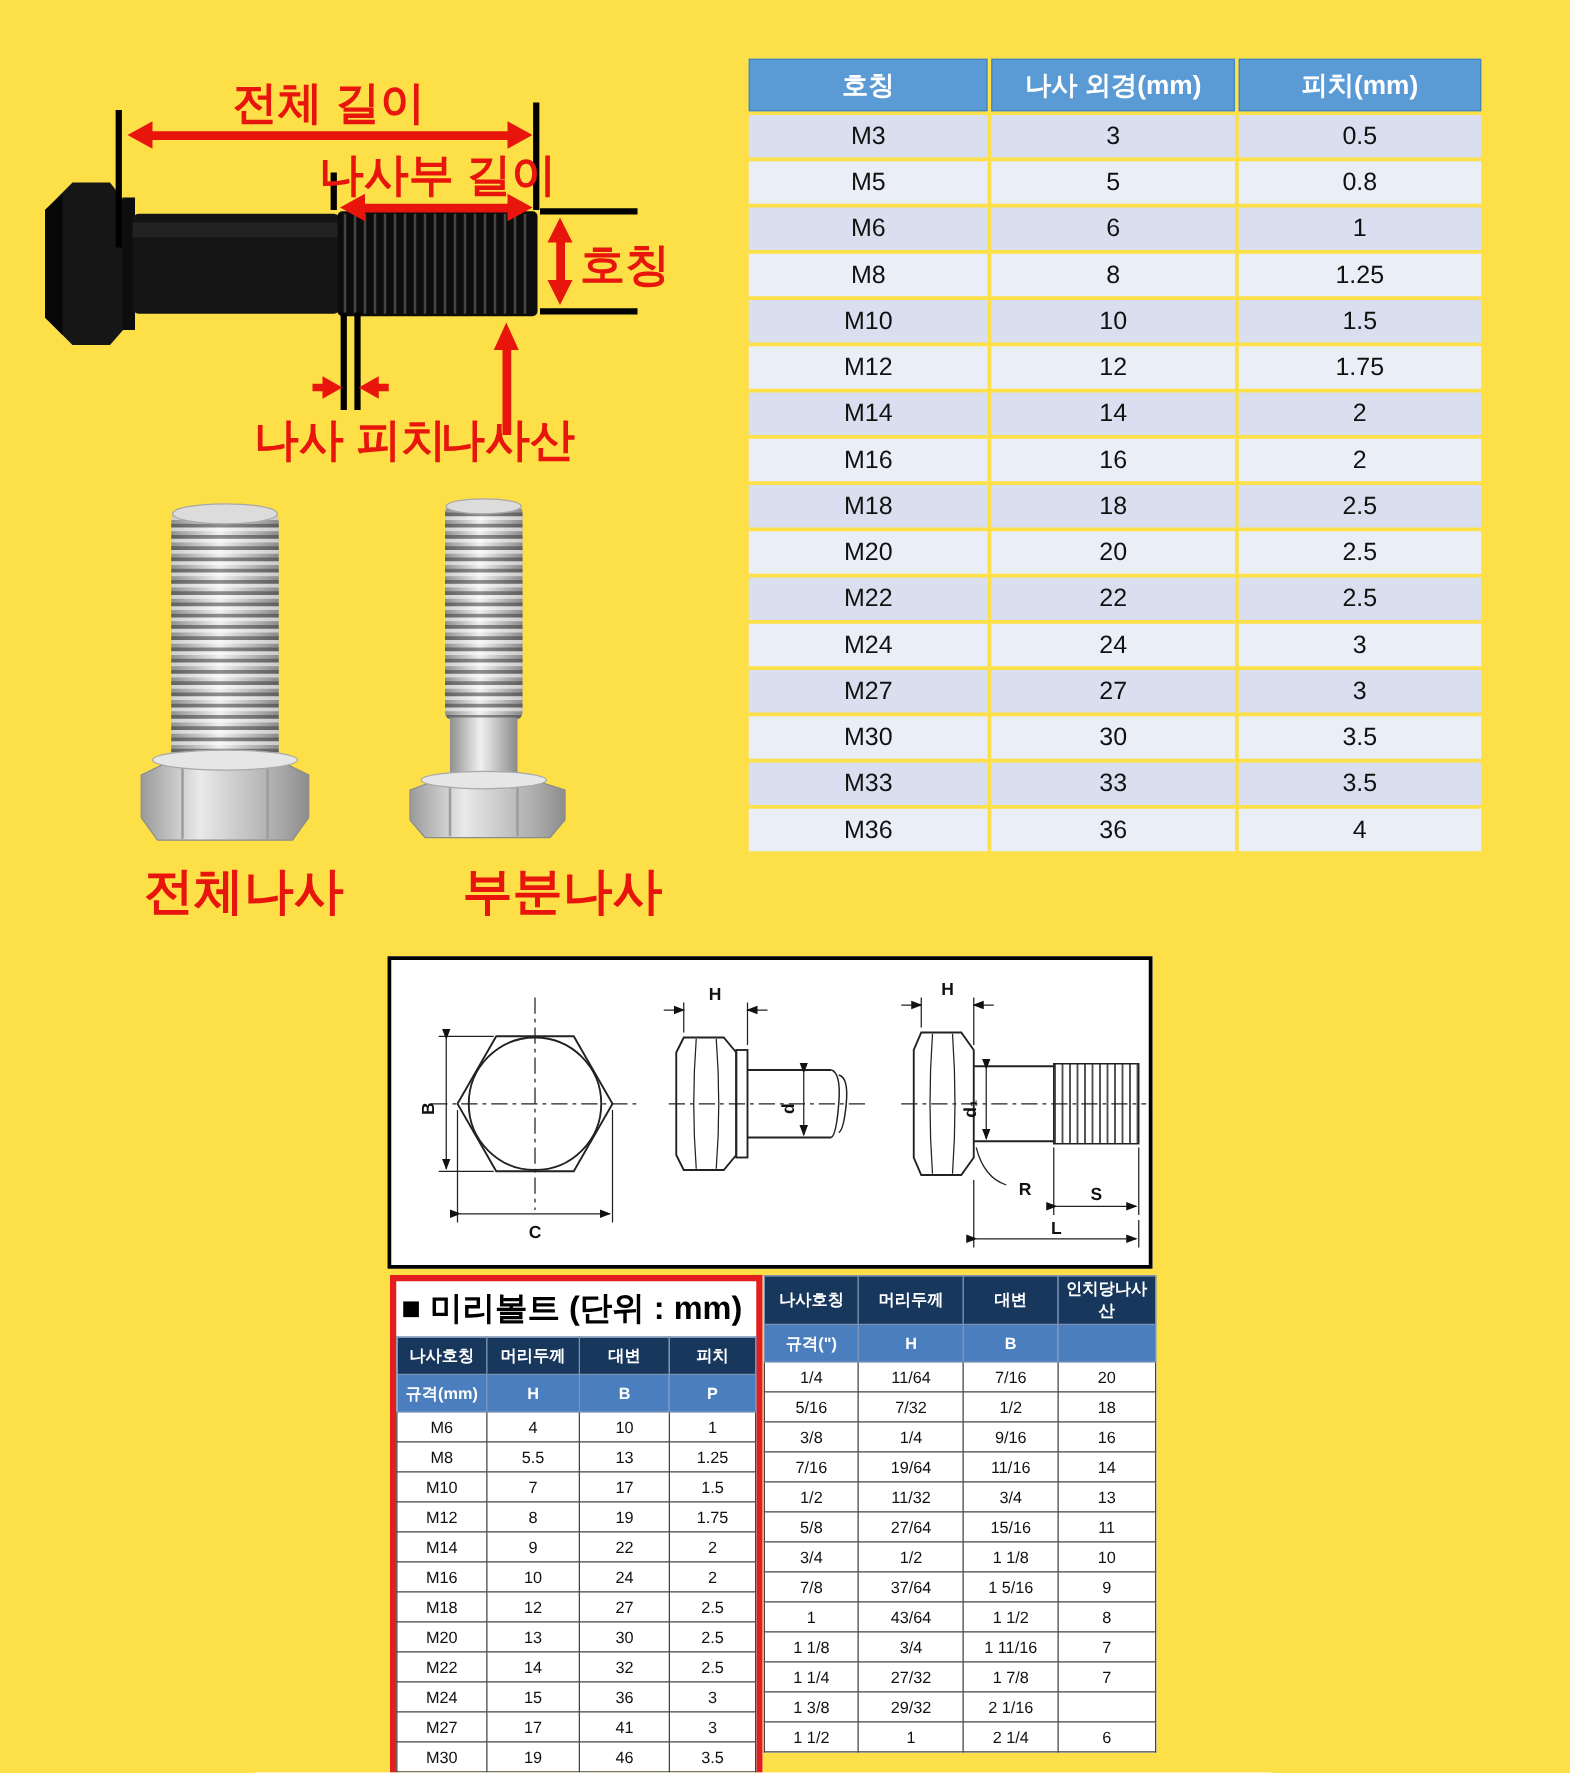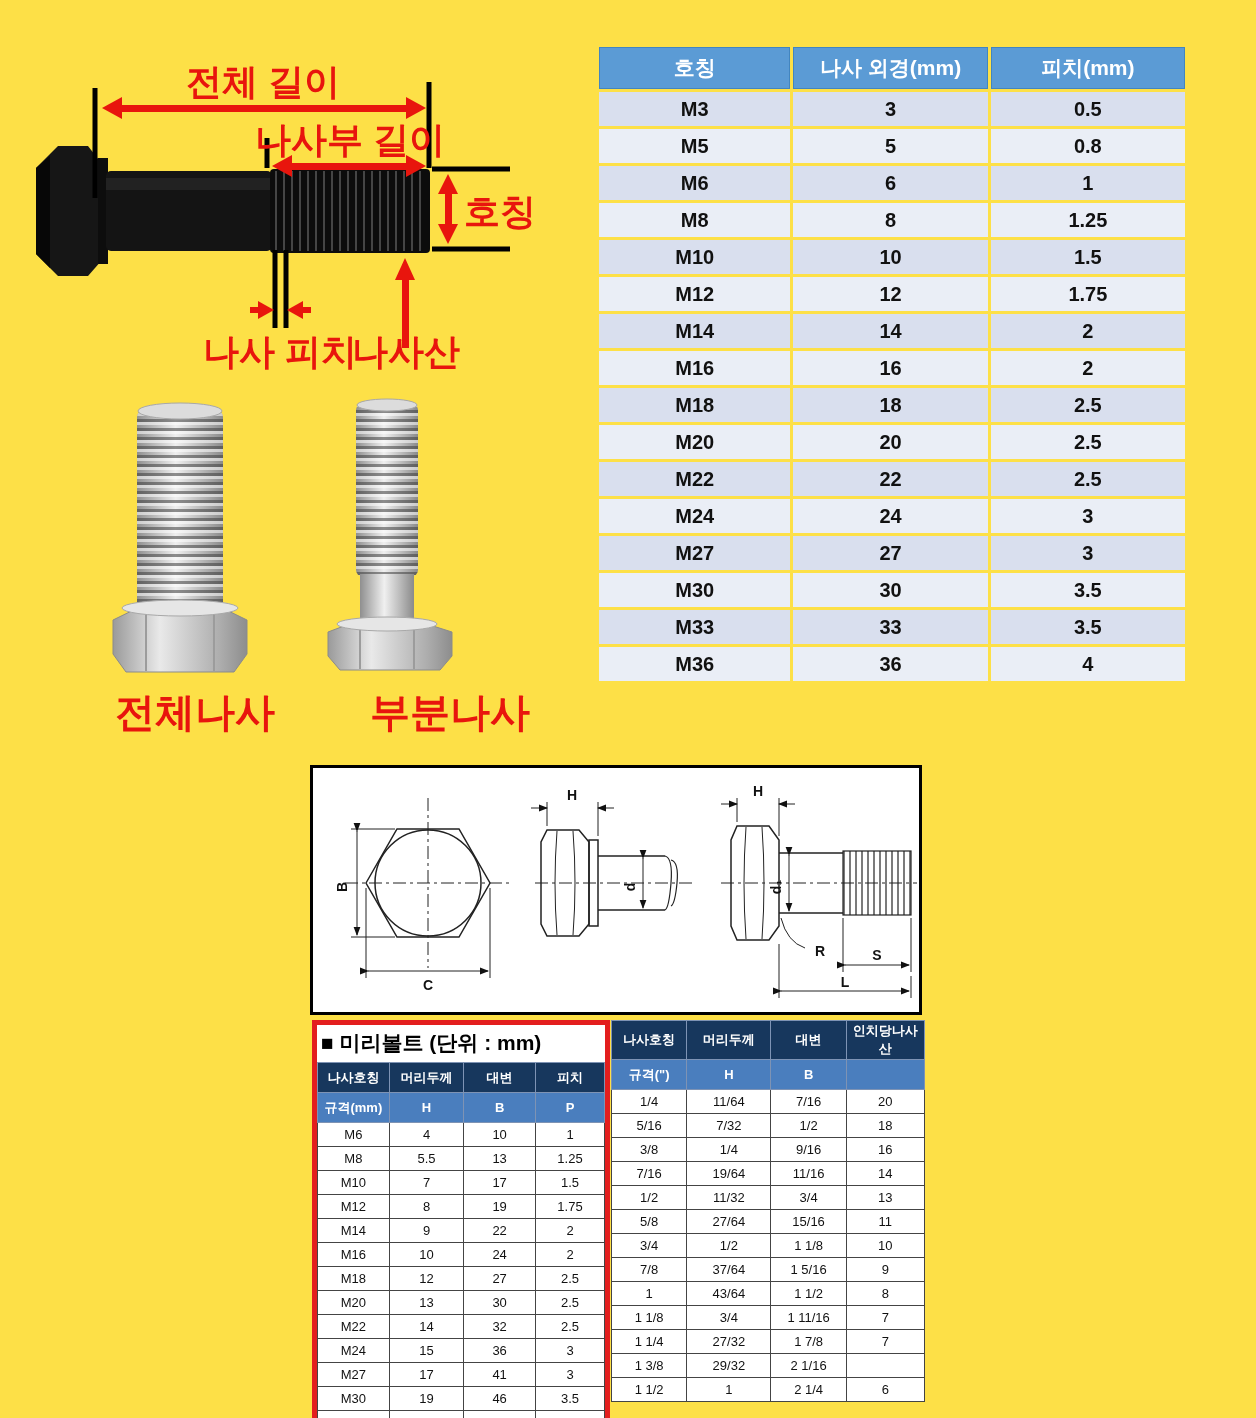--- a/index.html
+++ b/index.html
@@ -9,33 +9,33 @@
   }
   .abs{position:absolute;}
 
   
   #spec-table{left:596px;top:44px;width:592px;border-collapse:separate;border-spacing:3px;}
   #spec-table th{
     background:var(--header_blue);color:#fff;font-weight:bold;font-size:21px;
     height:38px;border:1px solid #4285c0;text-align:center;
   }
   #spec-table td{
-    height:32px;text-align:center;font-size:20px;font-weight:bold;color:#111;margin-left:43px;
+    height:32px;text-align:center;font-size:20px;font-weight:normal;color:#111;margin-left:43px;
   }
   #spec-table tbody tr:nth-child(odd) td{background:var(--row_dark);}
   #spec-table tbody tr:nth-child(even) td{background:var(--row_light);}
 
   
   .photo-label{color:var(--accent_red);font-weight:bold;font-size:40px;text-align:center;}
 
   
   #drawing-box{left:310px;top:765px;width:606px;height:244px;border:3px solid #000;background:#fff;}
 
   
-  .tbl-title{font-size:21px;font-weight:bold;color:#000;padding:4px 2px 5px 4px;white-space:nowrap;}
+  .tbl-title{font-size:26px;font-weight:bold;color:#000;padding:4px 2px 5px 4px;white-space:nowrap;}
   .spec2{border-collapse:collapse;width:100%;table-layout:fixed;}
   .spec2 th{color:#fff;font-weight:bold;font-size:13px;height:27px;border:1px solid #7e93b4;text-align:center;}
   .spec2 tr.h1 th{background:var(--navy);}
   .spec2 tr.h2 th{background:var(--med_blue);}
   .spec2 td{
     border:1px solid #444;background:#fff;color:#111;font-size:13px;
     height:21px;text-align:center;
   }
   #metric-block{left:312px;top:1020px;width:288px;border:5px solid var(--border_red);background:#fff;}
   #inch-block{left:611px;top:1020px;width:314px;background:#fff;}

